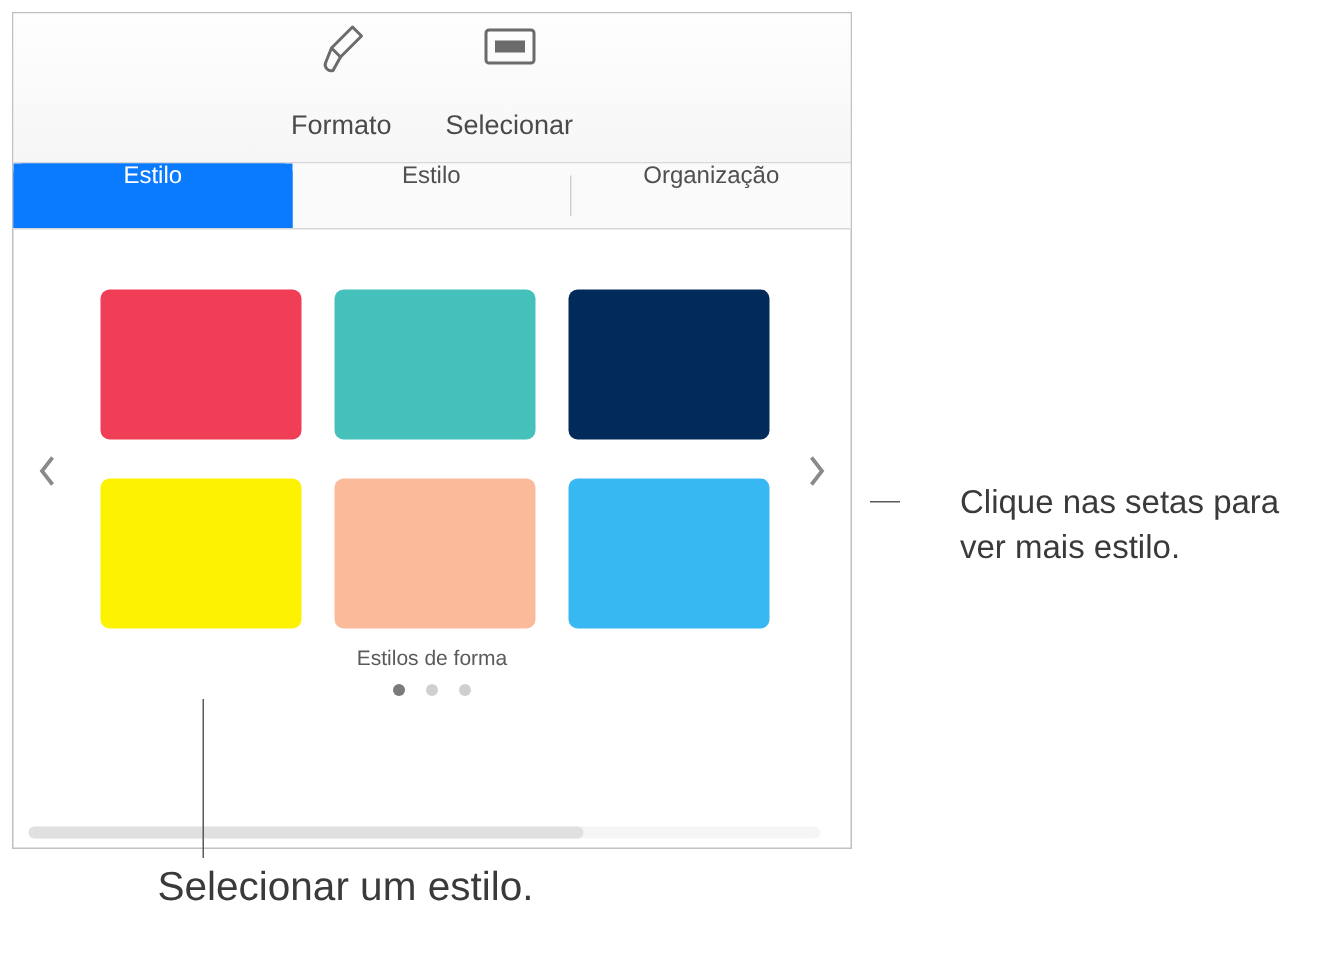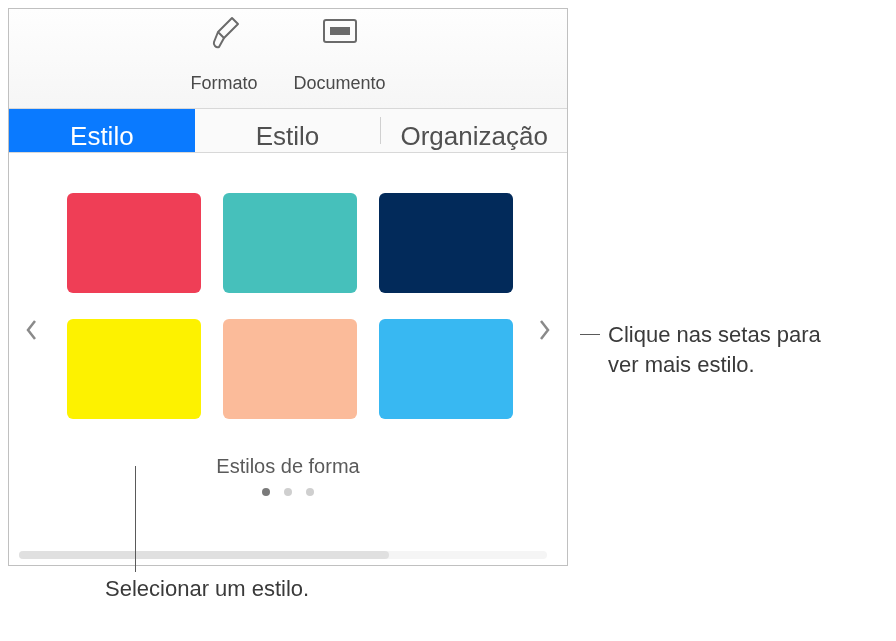--- a/index.html
+++ b/index.html
@@ -67,23 +67,23 @@
     .subtabs {
       display: flex;
       height: 44px;
       border-bottom: 1px solid #d8d8d8;
       background: #fafafa;
     }
     
     .subtab {
       flex: 1;
       display: flex;
-      align-items: flex-end;
-      justify-content: center;
-      font-size: 26px;
+      align-items: flex-start;
+      justify-content: center;
+      font-size: 16px;
       color: #505050;
       cursor: pointer;
       position: relative;
     }
     
     .subtab.active {
       background: #0a7aff;
       color: #ffffff;
       font-weight: 500;
       border-radius: 6px 6px 0 0;
@@ -144,23 +144,23 @@
     .nav-arrow.left {
       left: 8px;
     }
     
     .nav-arrow.right {
       right: 8px;
     }
     
     .section-title {
       text-align: center;
-      font-size: 20px;
+      font-size: 14px;
       color: #5a5a5a;
-      margin-top: 36px;
+      margin-top: 11px;
     }
     
     .page-dots {
       display: flex;
       justify-content: center;
       gap: 14px;
       margin-top: 10px;
     }
     
     .dot {
@@ -207,27 +207,28 @@
       height: 1px;
       background: #5a5a5a;
       margin-top: 14px;
     }
     
     .callout-text {
       font-size: 22px;
       color: #3a3a3a;
       line-height: 1.35;
       max-width: 290px;
+      margin-left: 32px;
     }
     
     .callout-bottom {
       position: absolute;
       left: 105px;
       top: 576px;
-      font-size: 22px;
+      font-size: 27px;
       color: #3a3a3a;
       text-align: right;
     }
     
     .callout-line-v {
       position: absolute;
       left: 135px;
       top: 466px;
       width: 1px;
       height: 106px;
@@ -253,21 +254,21 @@
     </div>
 
 
     <div class="toolbar-item">
       <div class="icon-wrap">
         <svg width="40" height="36" viewBox="0 0 40 36" fill="none" stroke="currentColor" stroke-width="2">
           <rect x="4" y="6" width="32" height="22" rx="2"></rect>
           <rect x="10" y="13" width="20" height="8" fill="currentColor" stroke="none"></rect>
         </svg>
       </div>
-      <span class="label">Documento</span>
+      <span class="label">Selecionar</span>
     </div>
 
   </div>
 
   <div class="subtabs">
     <div class="subtab active">
       <span>Estilo</span>
     </div>
     <div class="subtab">
       <span>Estilo</span>

